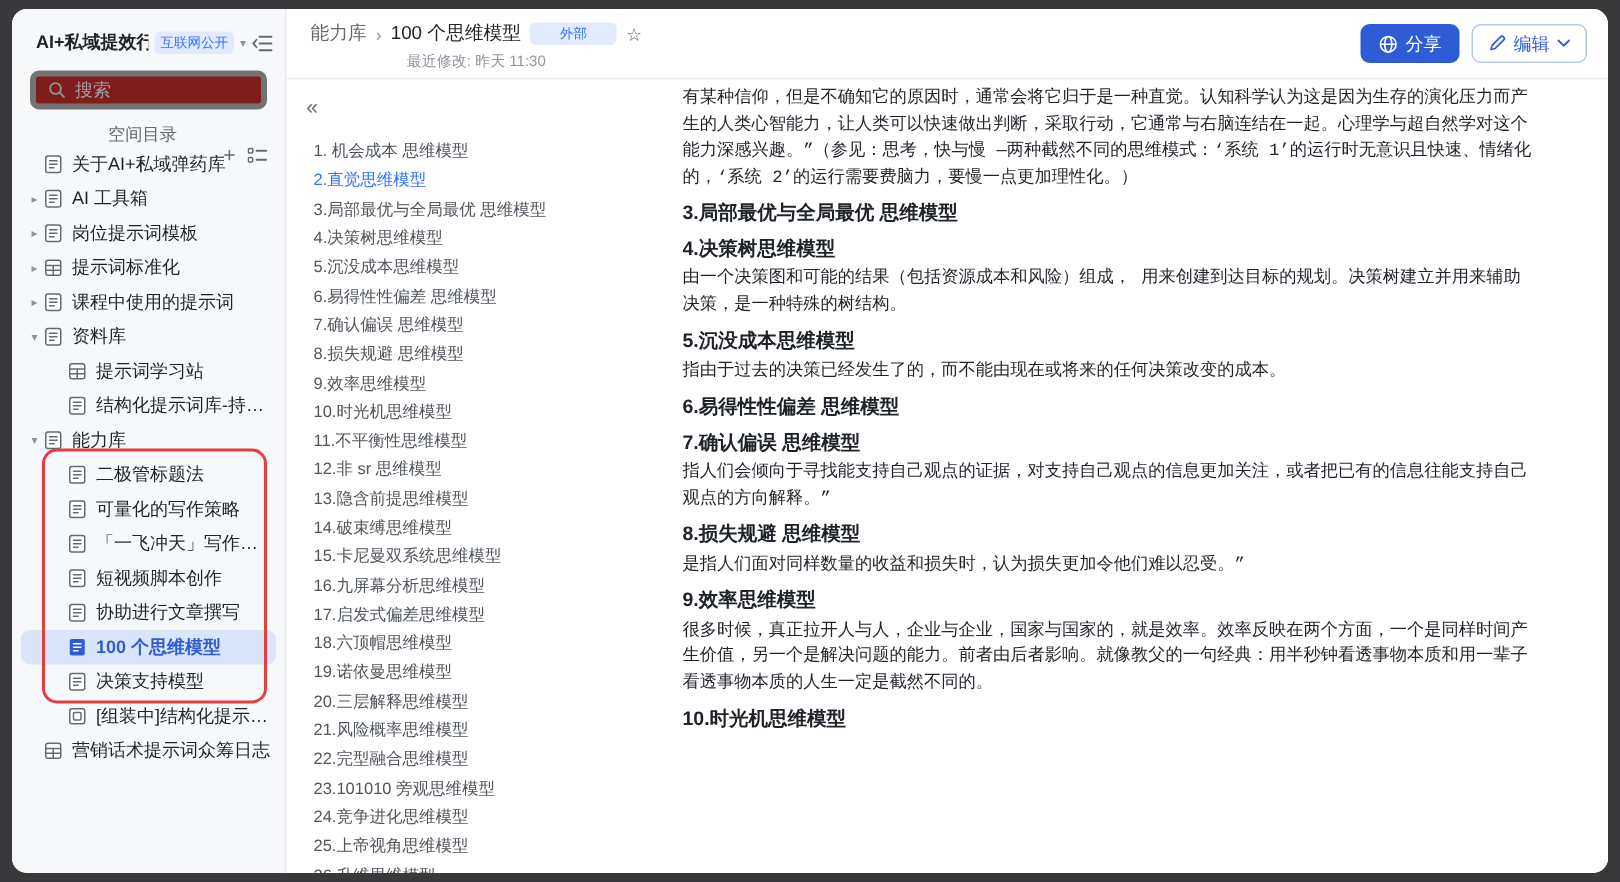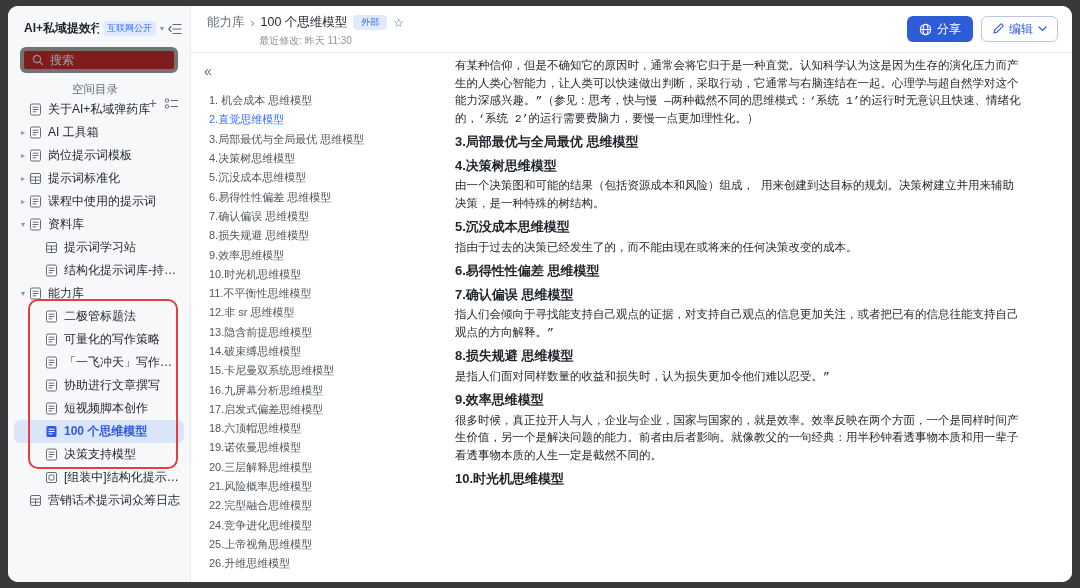--- a/index.html
+++ b/index.html
@@ -51,21 +51,21 @@
     position:absolute; left:20px; top:293px; width:150px; height:170px;
     border:2px solid var(--annotation); border-radius:10px; pointer-events:none; z-index:5;
   }
   
   .main { flex:1; display:flex; flex-direction:column; background:#fff; min-width:0; }
   .m-header { height:47px; flex-shrink:0; border-bottom:1px solid #ebedf0; display:flex; align-items:flex-start; padding:8px 14px 0 16px; }
   .crumb-row { display:flex; align-items:center; gap:6px; }
   .crumb { font-size:12.5px; color:#646a73; cursor:pointer; }
   .crumb-sep { font-size:12px; color:#8f959e; }
   .crumb-cur { font-size:12.5px; color:#1f2329; cursor:pointer; }
-  .ext-badge { font-size:9px; color:var(--accent-light); background:#e1eaff; padding:1px 8px; border-radius:4px; }
+  .ext-badge { font-size:9px; color:var(--accent-light); background:#e1eaff; padding:1px 20px; border-radius:4px; }
   .star { font-size:12px; color:#646a73; cursor:pointer; }
   .modified { font-size:10px; color:#8f959e; margin-top:3px;text-align:center; }
   .m-hright { margin-left:auto; display:flex; gap:8px; align-items:flex-end; padding-top:2px; }
   .btn-share {
     display:flex; align-items:center; gap:5px; height:26px; padding:0 12px;
     background:var(--accent); color:#fff; border:none; border-radius:6px;
     font-size:12px; cursor:pointer; font-family:inherit;
   }
   .btn-edit {
     display:flex; align-items:center; gap:5px; height:26px; padding:0 10px;
@@ -249,31 +249,31 @@
           <span class="tree-label">「一飞冲天」写作模型</span>
         </div>
         <div class="tree-item lvl2">
           <span class="arrow"></span>
           <span class="ticon">
             <svg width="13" height="13" viewBox="0 0 13 13">
               <rect x="1.5" y="1" width="10" height="11" rx="1.5" fill="#fff" stroke="#646a73"></rect>
               <path d="M4 4.2h5M4 6.5h5M4 8.8h3" stroke="#646a73" stroke-linecap="round"></path>
             </svg>
           </span>
+          <span class="tree-label">短视频脚本创作</span>
+        </div>
+        <div class="tree-item lvl2">
+          <span class="arrow"></span>
+          <span class="ticon">
+            <svg width="13" height="13" viewBox="0 0 13 13">
+              <rect x="1.5" y="1" width="10" height="11" rx="1.5" fill="#fff" stroke="#646a73"></rect>
+              <path d="M4 4.2h5M4 6.5h5M4 8.8h3" stroke="#646a73" stroke-linecap="round"></path>
+            </svg>
+          </span>
           <span class="tree-label">协助进行文章撰写</span>
-        </div>
-        <div class="tree-item lvl2">
-          <span class="arrow"></span>
-          <span class="ticon">
-            <svg width="13" height="13" viewBox="0 0 13 13">
-              <rect x="1.5" y="1" width="10" height="11" rx="1.5" fill="#fff" stroke="#646a73"></rect>
-              <path d="M4 4.2h5M4 6.5h5M4 8.8h3" stroke="#646a73" stroke-linecap="round"></path>
-            </svg>
-          </span>
-          <span class="tree-label">短视频脚本创作</span>
         </div>
         <div class="tree-item lvl2 selected">
           <span class="arrow"></span>
           <span class="ticon">
             <svg width="13" height="13" viewBox="0 0 13 13">
               <rect x="1.5" y="1" width="10" height="11" rx="1.5" fill="#2e5cd6"></rect>
               <path d="M4 4.2h5M4 6.5h5M4 8.8h3" stroke="#fff" stroke-linecap="round"></path>
             </svg>
           </span>
           <span class="tree-label">100 个思维模型</span>
@@ -370,20 +370,21 @@
             <li class="">13.隐含前提思维模型</li>
             <li class="">14.破束缚思维模型</li>
             <li class="">15.卡尼曼双系统思维模型</li>
             <li class="">16.九屏幕分析思维模型</li>
             <li class="">17.启发式偏差思维模型</li>
             <li class="">18.六顶帽思维模型</li>
             <li class="">19.诺依曼思维模型</li>
             <li class="">20.三层解释思维模型</li>
             <li class="">21.风险概率思维模型</li>
             <li class="">22.完型融合思维模型</li>
+            <li class="">23.101010 旁观思维模型</li>
             <li class="">24.竞争进化思维模型</li>
             <li class="">25.上帝视角思维模型</li>
             <li class="">26.升维思维模型</li>
           </ul>
       </aside>
       <article class="article" id="article">
           <p>有某种信仰，但是不确知它的原因时，通常会将它归于是一种直觉。认知科学认为这是因为生存的演化压力而产生的人类心智能力，让人类可以快速做出判断，采取行动，它通常与右脑连结在一起。心理学与超自然学对这个能力深感兴趣。”（参见：思考，快与慢 —两种截然不同的思维模式：‘系统 1’的运行时无意识且快速、情绪化的，‘系统 2’的运行需要费脑力，要慢一点更加理性化。）</p>
           <h3>3.局部最优与全局最优 思维模型</h3>
           <h3>4.决策树思维模型</h3>
           <p>由一个决策图和可能的结果（包括资源成本和风险）组成， 用来创建到达目标的规划。决策树建立并用来辅助决策，是一种特殊的树结构。</p>

